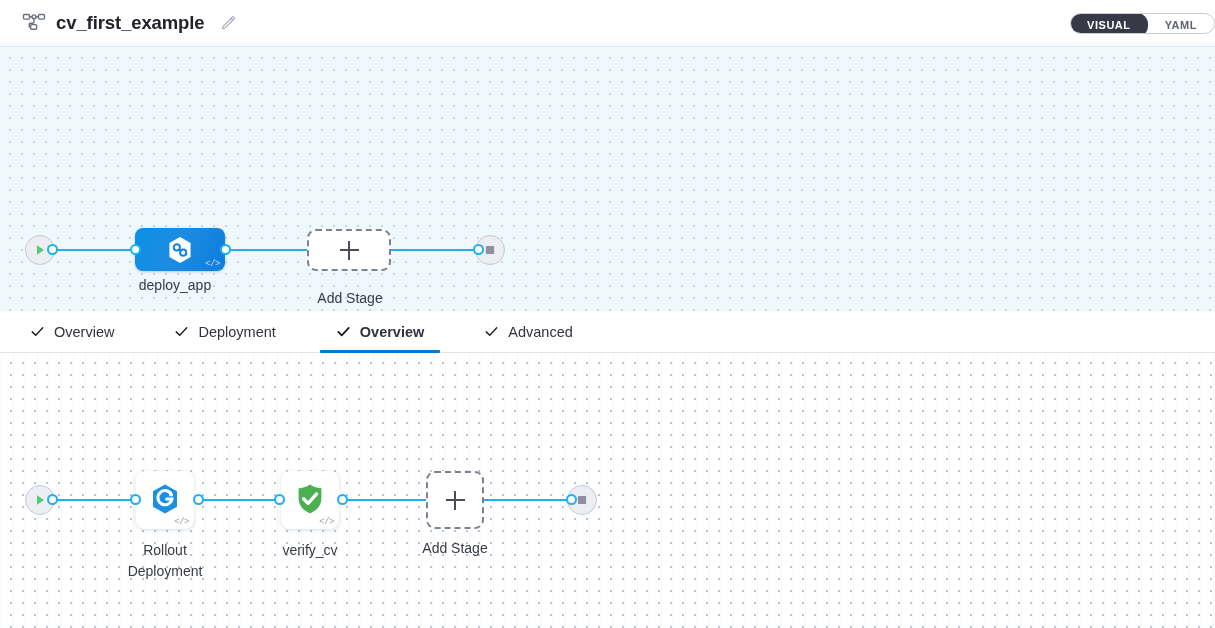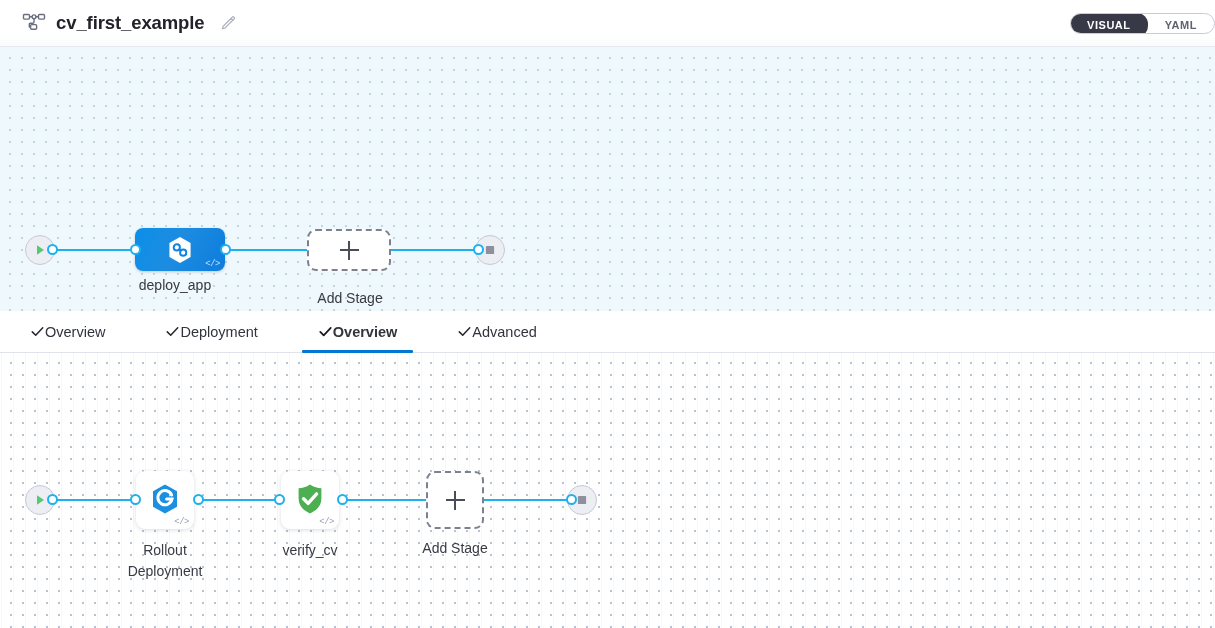--- a/index.html
+++ b/index.html
@@ -136,20 +136,21 @@
     border-bottom: 1px solid #e0e3ea;
     display: flex;
     align-items: stretch;
     padding-left: 14px;
   }
 
   .tab {
     position: relative;
     display: flex;
     align-items: center;
+    gap: 9px;
     padding: 0 16px;
     font-size: 14.5px;
     color: #32343d;
     cursor: pointer;
     margin-right: 28px;
     user-select: none;
   }
   .tab:last-child { margin-right: 0; }
 
   .tab .tick {

